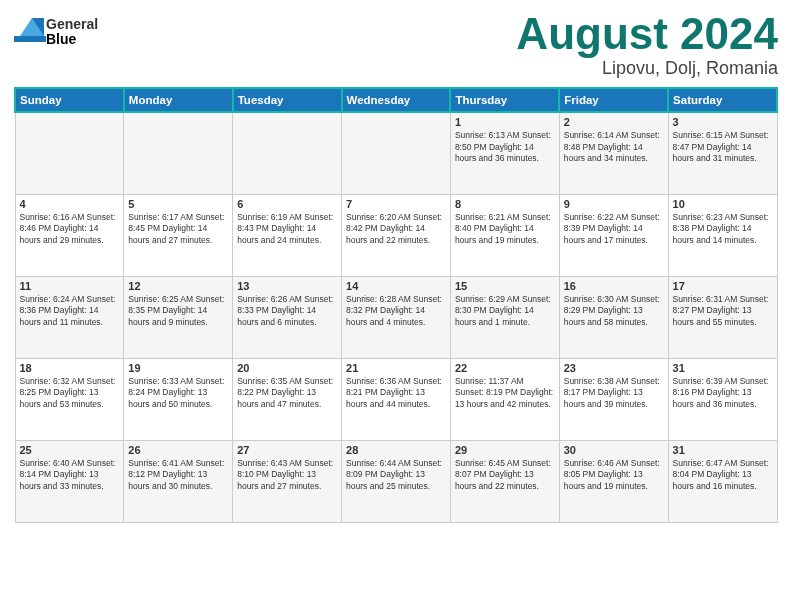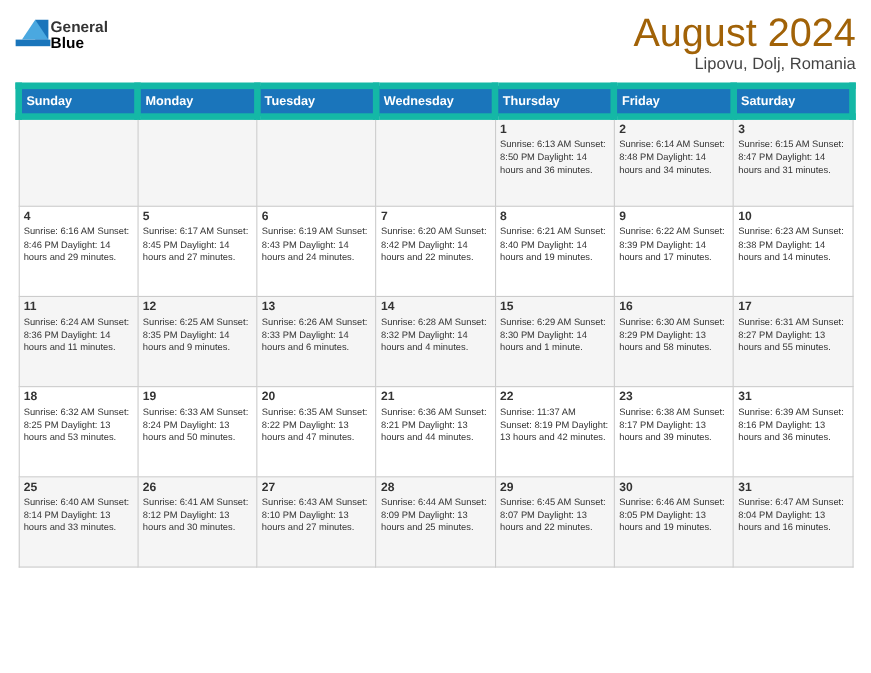--- a/index.html
+++ b/index.html
@@ -34,48 +34,48 @@
       font-size: 14px;
       font-weight: bold;
       line-height: 1.1;
     }
     .logo-general { color: #333; }
     .logo-blue { color: #000000; }
     .title-block {
       text-align: right;
     }
     .title-month {
-      font-size: 36px;
-      font-weight: normal;
-      color: #a16207;
+      font-size: 44px;
+      font-weight: bold;
+      color: #0f766e;
       line-height: 1.1;
     }
     .title-location {
-      font-size: 15px;
+      font-size: 18px;
       color: #444;
     }
     .calendar {
       flex: 1;
       display: flex;
       flex-direction: column;
     }
     .cal-table {
       width: 100%;
       border-collapse: collapse;
       flex: 1;
       table-layout: fixed;
     }
     .cal-table th {
       background-color: #1a75bb;
       color: #fff;
       font-size: 11.5px;
       font-weight: bold;
       padding: 5px 4px;
       text-align: left;
-      border: 6px solid #14b8a6;
+      border: 2px solid #14b8a6;
     }
     .cal-table td {
       border: 1px solid #ccc;
       vertical-align: top;
       padding: 3px 4px;
       font-size: 9px;
       color: #333;
       width: calc(100%/7);
       height: 82px;
     }

